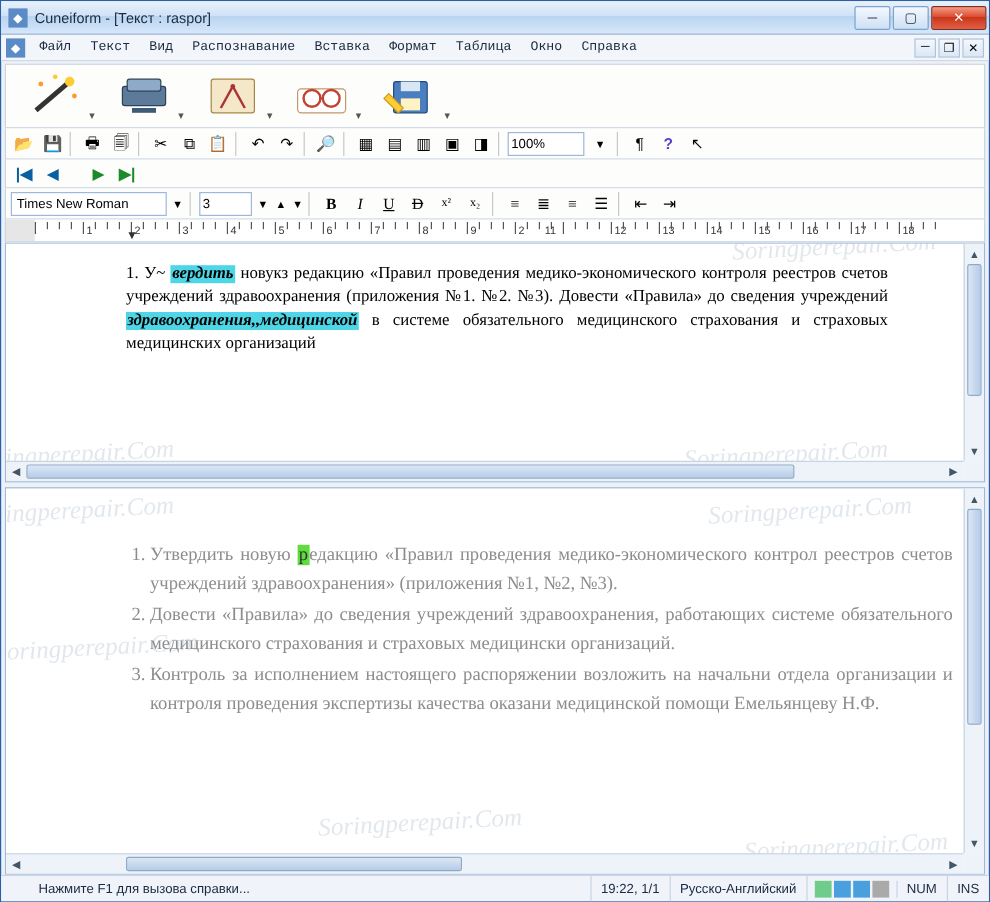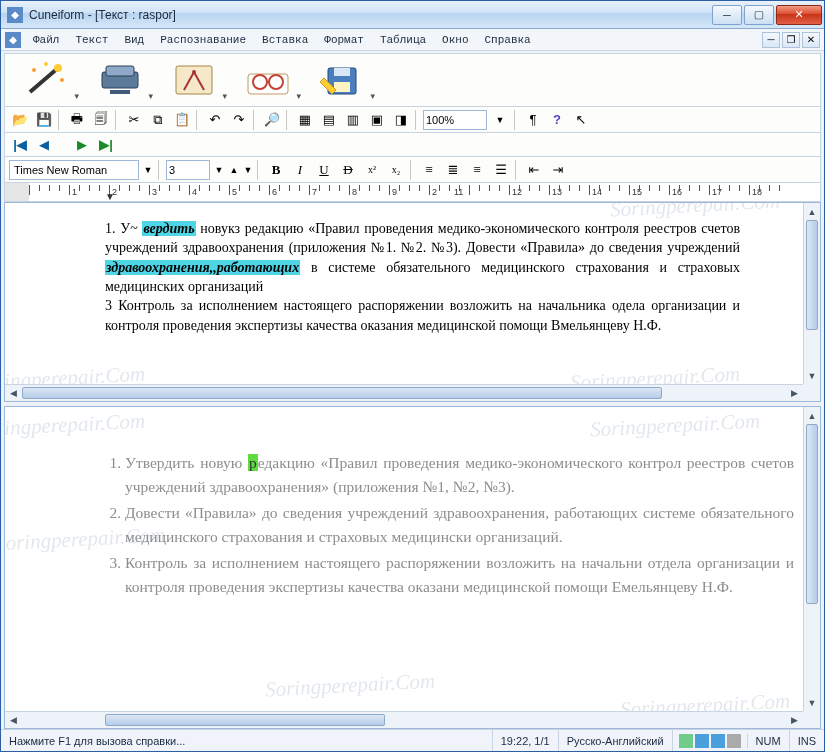--- a/index.html
+++ b/index.html
@@ -60,21 +60,21 @@
 .vscroll { position: absolute; right: 0; top: 0; bottom: 17px; width: 17px; background: #eef3f9; border-left: 1px solid #c9d4e2; }
 .vscroll .thumb { position: absolute; left: 2px; right: 2px; background: linear-gradient(90deg,#dce7f4,#b5cce8); border: 1px solid #8fa9c8; border-radius: 2px; }
 .vscroll .arr { position: absolute; left: 0; right: 0; height: 17px; display: flex; align-items: center; justify-content: center; font-size: 9px; color: #456; }
 .hscroll { position: absolute; bottom: 0; left: 0; right: 17px; height: 17px; background: #eef3f9; border-top: 1px solid #c9d4e2; }
 .hscroll .thumb { position: absolute; top: 2px; bottom: 2px; background: linear-gradient(#dce7f4,#b5cce8); border: 1px solid #8fa9c8; border-radius: 2px; }
 .hscroll .arr { position: absolute; top: 0; bottom: 0; width: 17px; display: flex; align-items: center; justify-content: center; font-size: 9px; color: #456; }
 .corner { position: absolute; right: 0; bottom: 0; width: 17px; height: 17px; background: #eef3f9; }
 
 .watermark { position: absolute; color: rgba(120,145,175,0.22); font-family: "Brush Script MT","Comic Sans MS",cursive; font-style: italic; font-size: 21px; pointer-events: none; transform: rotate(-3deg); white-space: nowrap; }
 
-.statusbar { height: 22px; background: #f0f4fa; border-top: 1px solid #c9d4e2; display: flex; align-items: center; font-size: 11px; color: #1b2a3f; }
+.statusbar { height: 22px; background: #f0f4fa; border-top: 1px solid #c9d4e2; display: flex; align-items: center; font-size: 11px; color: #1b2a3f; padding-left: 23px; }
 .statusbar .sseg { padding: 0 8px; border-right: 1px solid #c9d4e2; height: 100%; display: flex; align-items: center; }
 .statusbar .sfill { flex: 1; }
 .statusbar .sicons { display: flex; gap: 2px; padding: 0 6px; border-right: 1px solid #c9d4e2; }
 .statusbar .sicons span { width: 14px; height: 14px; display: inline-block; }
 </style>
 </head>
 <body>
 
 <div class="window">
 
@@ -314,25 +314,22 @@
   </div>
 
   <div class="workarea">
 
     <div class="pane pane-top">
       <div class="doc">
         <p>
           <span>1. У~ </span>
           <span class="hl-cyan">вердить</span>
           <span> новукз редакцию «Правил проведения медико-экономического контроля реестров счетов учреждений здравоохранения (приложения №1. №2. №3). Довести «Правила» до сведения учреждений </span>
-          <span class="hl-cyan">здравоохранения,,работающих</span>
+          <span class="hl-cyan">здравоохранения,,медицинской</span>
           <span> в системе обязательного медицинского страхования и страховых медицинских организаций</span>
-        </p>
-        <p>
-          <span>3 Контроль за исполнением настоящего распоряжении возложить на начальника одела организации и контроля проведения экспертизы качества оказания медицинской помощи Вмельянцеву Н.Ф.</span>
         </p>
       </div>
       <div class="watermark" style="top:-10px;right:40px">Soringperepair.Com</div>
       <div class="watermark" style="bottom:10px;left:-30px">Soringperepair.Com</div>
       <div class="watermark" style="bottom:10px;right:80px">Soringperepair.Com</div>
       <div class="vscroll">
           <div class="arr" style="top:0">▲</div>
           <div class="thumb" style="top:17px;height:110px"></div>
           <div class="arr" style="bottom:0">▼</div>
         </div>

